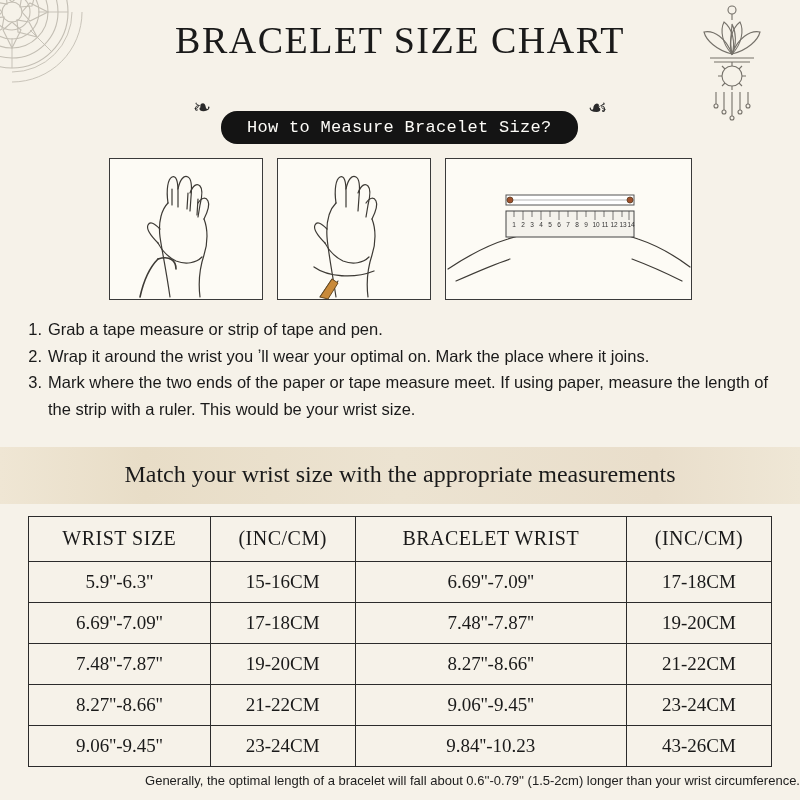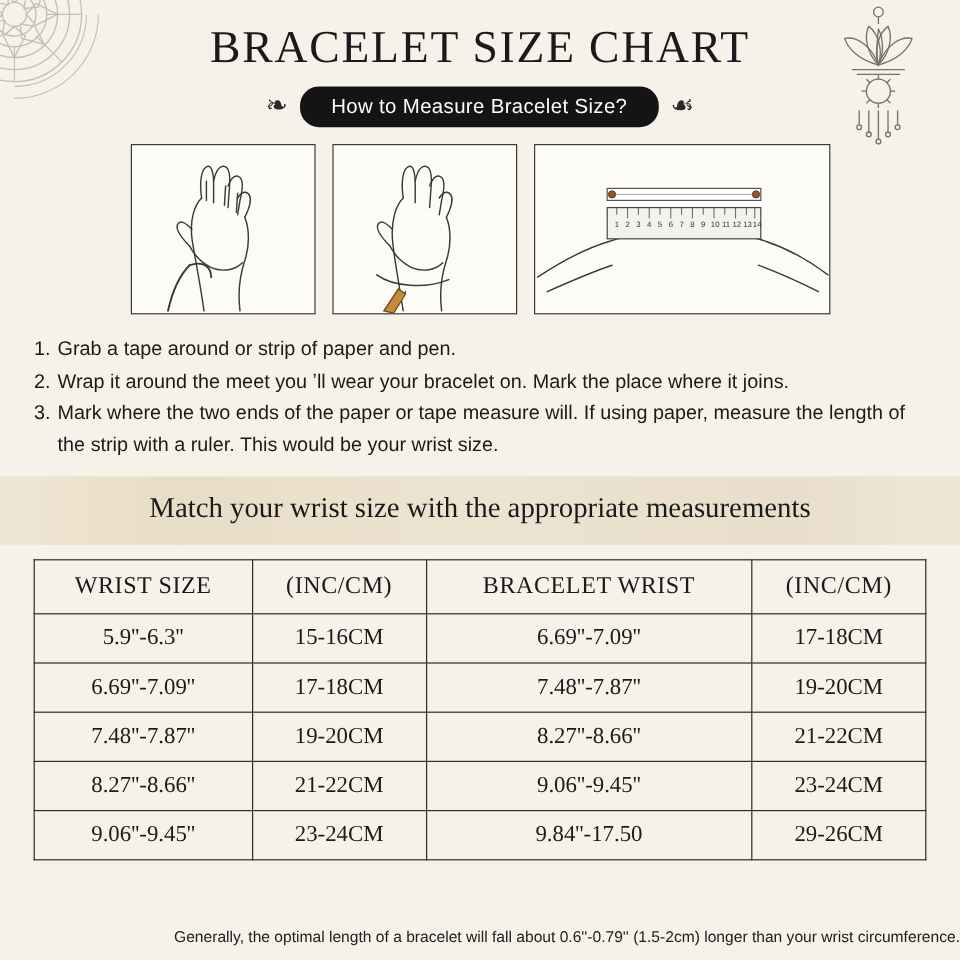--- a/index.html
+++ b/index.html
@@ -61,21 +61,22 @@
     line-height: 1;
     font-family: "DejaVu Sans", sans-serif;
   }
   .subtitle {
     background: #141414;
     color: #fdfcf8;
     border-radius: 16px;
     padding: 7px 26px;
     font-size: 17px;
     letter-spacing: 0.3px;
-    font-family: Liberation Sans, sans-serif;
+    font-family: Liberation Mono, monospace;
+    margin-top: 39px;
   }
   .photos {
     display: flex;
     justify-content: center;
     gap: 14px;
     margin-top: 14px;
   }
   .photo {
     border: 1px solid #3a3a3a;
     background: #fdfbf5;
@@ -92,21 +93,21 @@
     font-family: "Liberation Sans", sans-serif;
   }
   .step {
     display: flex;
     gap: 6px;
   }
   .step .num { width: 16px; flex: none; text-align: right; }
   .step .txt { flex: 1; }
 
   .band {
-    margin-top: 12px;
+    margin-top: 24px;
     background: linear-gradient(to right, #efe6d4 0%, #e8ddc7 18%, #ece3d1 50%, #e9decb 82%, #efe7d6 100%);
     padding: 12px 10px 14px 10px;
     text-align: center;
   }
   .band-line {
     font-size: 24px;
     line-height: 1.28;
     font-family: "Liberation Serif", serif;
   }
 
@@ -279,29 +280,29 @@
               <text x="185" y="68">14</text>
           </g>
         </g>
       </svg>
     </div>
   </div>
 
   <div class="steps">
     <div class="step">
       <span class="num">1.</span>
-      <span class="txt">Grab a tape around or strip of paper and pen.</span>
+      <span class="txt">Grab a tape measure or strip of tape and pen.</span>
     </div>
     <div class="step">
       <span class="num">2.</span>
-      <span class="txt">Wrap it around the meet you ʼll wear your bracelet on. Mark the place where it joins.</span>
+      <span class="txt">Wrap it around the wrist you ʼll wear your optimal on. Mark the place where it joins.</span>
     </div>
     <div class="step">
       <span class="num">3.</span>
-      <span class="txt">Mark where the two ends of the paper or tape measure will. If using paper, measure the length of the strip with a ruler. This would be your wrist size.</span>
+      <span class="txt">Mark where the two ends of the paper or tape measure meet. If using paper, measure the length of the strip with a ruler. This would be your wrist size.</span>
     </div>
   </div>
 
   <div class="band">
     <div class="band-line">Match your wrist size with the appropriate measurements</div>
   </div>
 
   <table class="sizes">
     <thead>
       <tr>
@@ -332,21 +333,21 @@
       </tr>
       <tr>
         <td>8.27''-8.66''</td>
         <td>21-22CM</td>
         <td>9.06''-9.45''</td>
         <td>23-24CM</td>
       </tr>
       <tr>
         <td>9.06''-9.45''</td>
         <td>23-24CM</td>
-        <td>9.84''-17.50</td>
-        <td>29-26CM</td>
+        <td>9.84''-10.23</td>
+        <td>43-26CM</td>
       </tr>
     </tbody>
   </table>
 
   <div class="footnote">Generally, the optimal length of a bracelet will fall about 0.6''-0.79'' (1.5-2cm) longer than your wrist circumference.</div>
 
 </div>
 
 </body></html>

